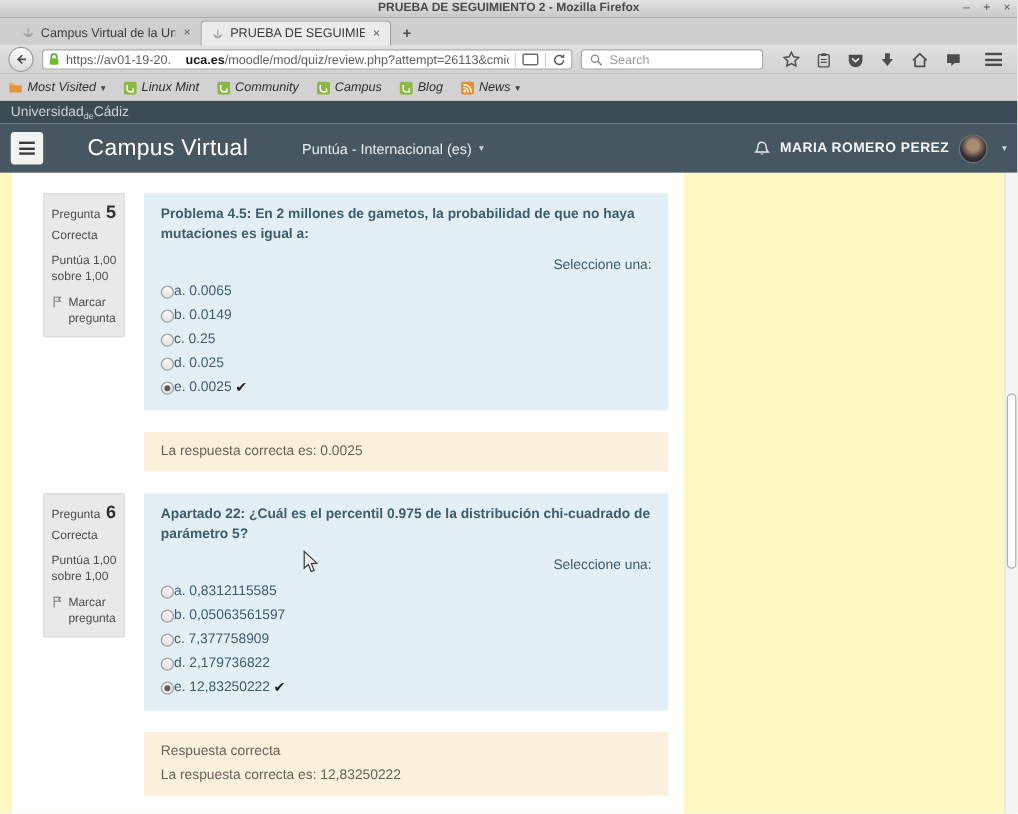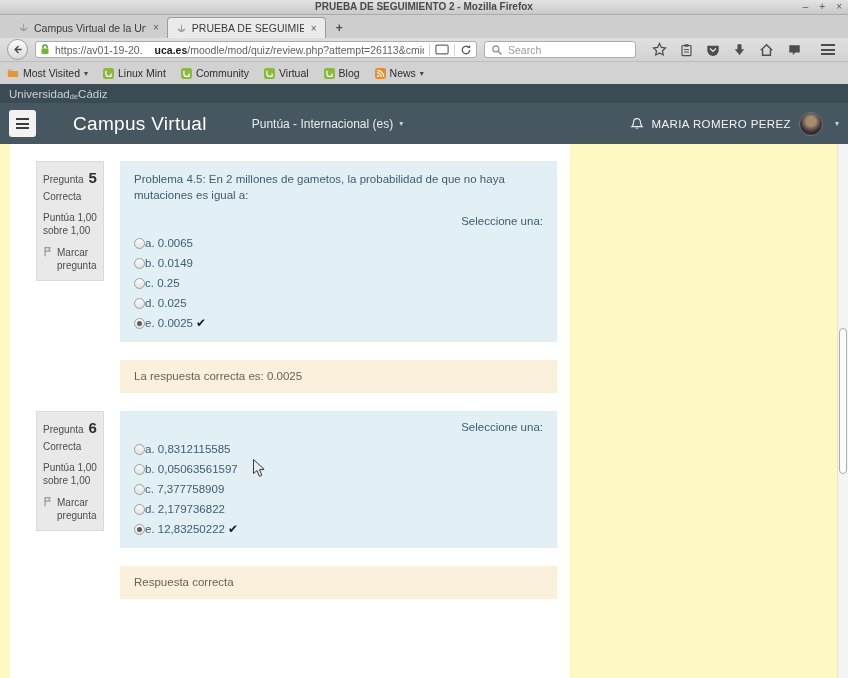--- a/index.html
+++ b/index.html
@@ -29,48 +29,48 @@
   .urltext b{color:#1a1a1a;padding-left:12px;}
   .ubsep{width:1px;height:12px;background:#d2d2d2;flex:0 0 auto;}
   .searchbar{flex:0 0 152px;padding:0 6px;gap:5px;}
   .searchph{font-size:10.5px;color:#9b9b9b;}
   .tbicons{display:flex;align-items:center;gap:13px;margin-left:9px;}
   .menu-bars{display:flex;flex-direction:column;gap:2.5px;}
   .menu-bars i{display:block;width:14px;height:2px;background:#4c4c4c;}
 
   
   .bookmarks{height:22px;background:#d2d2d2;display:flex;align-items:center;padding:0 7px;gap:15px;box-sizing:border-box;}
-  .bmk{display:flex;align-items:center;gap:4px;font-size:10.5px;color:#2d2d2d;}
+  .bmk{display:flex;align-items:center;gap:4px;font-size:10.5px;color:#2d2d2d;font-style:italic;}
   .bmk .caret{font-size:8px;color:#444;font-family:"DejaVu Sans",sans-serif;}
 
   
   .orgbar{height:19px;background:#3b4b53;color:#c9d1d5;display:flex;align-items:center;padding:0 9px;font-size:11.5px;box-sizing:border-box;}
   .orgbar .de{font-size:7.5px;align-self:flex-end;padding-bottom:2px;}
   .appbar{height:41px;background:#465761;display:flex;align-items:center;padding:0 9px;box-sizing:border-box;}
   .hamb{width:27px;height:27px;background:#f2f2f2;border-radius:3px;display:flex;flex-direction:column;justify-content:center;align-items:center;gap:2.5px;flex:0 0 auto;}
   .hamb i{display:block;width:13px;height:2px;background:#3b3b3b;}
   .brand{margin-left:37px;font-size:19px;color:#fff;letter-spacing:.3px;}
   .lang{margin-left:45px;font-size:12px;color:#e9edee;display:flex;align-items:center;gap:6px;}
   .caret-sm{font-size:8px;color:#cdd4d7;font-family:"DejaVu Sans",sans-serif;}
-  .appbar-right{margin-left:auto;display:flex;align-items:center;gap:8px;}
+  .appbar-right{margin-left:auto;display:flex;align-items:center;gap:8px;font-weight:bold;}
   .username{font-size:11.5px;color:#f2f4f5;letter-spacing:.4px;}
   .avatar{width:24px;height:24px;border-radius:50%;background:radial-gradient(circle at 50% 38%,#a88c72 0 26%,#3a3336 60%,#17171a);border:1px solid #6b757a;box-sizing:border-box;}
 
   
   .page{position:relative;height:534px;background:#fef9c3;overflow:hidden;}
   .maincol{position:absolute;left:10px;top:0;width:560px;height:534px;background:#fff;}
   .questions{padding:17px 0 0 26px;}
   .que{display:grid;grid-template-columns:68px 437px;column-gap:16px;align-items:start;margin-bottom:18px;}
   .qinfo{background:#e9e9e9;border:1px solid #dadada;padding:7px 6px 8px;font-size:10px;color:#4c4c4c;box-sizing:border-box;width:68px;}
   .qi-num{font-size:15px;font-weight:bold;color:#2e2e2e;margin-left:2px;}
   .qi-status{margin-top:5px;}
   .qi-grade{margin-top:9px;line-height:13px;}
   .qi-flag{margin-top:9px;line-height:13px;display:flex;gap:4px;}
   .formulation{background:#e2f0f6;padding:10px 14px 9px;font-size:11.5px;color:#3e5d6c;box-sizing:border-box;}
-  .qtext{line-height:16px;margin-bottom:12px;}
+  .qtext{line-height:16px;margin-bottom:12px;font-weight:bold;}
   .prompt{margin-bottom:6px;text-align:right;}
   .opt{display:flex;align-items:center;height:20px;}
   .radio{width:11px;height:11px;border-radius:50%;border:1px solid #9e9e9e;background:linear-gradient(#fafafa,#e3e3e3);position:relative;box-sizing:border-box;flex:0 0 auto;}
   .radio.sel::after{content:"";position:absolute;left:2px;top:2px;right:2px;bottom:2px;background:#5c5c5c;border-radius:50%;}
   .check{color:#1c1c1c;font-size:12px;font-weight:bold;margin-left:3px;font-family:"DejaVu Sans",sans-serif;}
   .feedback{grid-column:2;margin-top:18px;background:#fbf0dc;padding:10px 14px;font-size:11.5px;color:#6a6156;box-sizing:border-box;}
   .feedback .fline{line-height:13px;}
   .feedback .fline + .fline{margin-top:7px;}
 
   
@@ -217,21 +217,21 @@
           <rect width="12" height="12" rx="2.5" fill="#8bb842"></rect>
           <path d="M3.2 3v3.7A2.5 2.5 0 0 0 5.7 9.2h3.1V6.1" fill="none" stroke="#fff" stroke-width="1.3"></path>
         </svg>
         <span>Community</span>
       </span>
       <span class="bmk">
         <svg width="11" height="11" viewBox="0 0 12 12">
           <rect width="12" height="12" rx="2.5" fill="#8bb842"></rect>
           <path d="M3.2 3v3.7A2.5 2.5 0 0 0 5.7 9.2h3.1V6.1" fill="none" stroke="#fff" stroke-width="1.3"></path>
         </svg>
-        <span>Virtual</span>
+        <span>Campus</span>
       </span>
       <span class="bmk">
         <svg width="11" height="11" viewBox="0 0 12 12">
           <rect width="12" height="12" rx="2.5" fill="#8bb842"></rect>
           <path d="M3.2 3v3.7A2.5 2.5 0 0 0 5.7 9.2h3.1V6.1" fill="none" stroke="#fff" stroke-width="1.3"></path>
         </svg>
         <span>Blog</span>
       </span>
       <span class="bmk">
         <svg width="11" height="11" viewBox="0 0 12 12">
@@ -335,20 +335,21 @@
                 <svg width="10" height="11" viewBox="0 0 12 13">
                   <path d="M2.5 1.2v11 M2.5 2h6.3L7.1 4l1.7 2H2.5" fill="none" stroke="#7c7c7c" stroke-width="1.1"></path>
                 </svg>
                 <div>
                   <div>Marcar</div>
                   <div>pregunta</div>
                 </div>
               </div>
             </div>
             <div class="formulation">
+              <div class="qtext">Apartado 22: ¿Cuál es el percentil 0.975 de la distribución chi-cuadrado de parámetro 5?</div>
               <div class="prompt">Seleccione una:</div>
               <div class="opt">
                 <span class="radio"></span>
                 <span>a. 0,8312115585</span>
               </div>
               <div class="opt">
                 <span class="radio"></span>
                 <span>b. 0,05063561597</span>
               </div>
               <div class="opt">
@@ -360,20 +361,21 @@
                 <span>d. 2,179736822</span>
               </div>
               <div class="opt">
                 <span class="radio sel"></span>
                 <span>e. 12,83250222</span>
                 <span class="check">✔</span>
               </div>
             </div>
             <div class="feedback">
               <div class="fline">Respuesta correcta</div>
+              <div class="fline">La respuesta correcta es: 12,83250222</div>
             </div>
           </div>
         </div>
     </div>
     <div class="sb">
         <div class="sb-thumb"></div>
       </div>
     <svg class="cursor" width="14" height="21" viewBox="0 0 14 21">
       <path d="M1.5 1.5v14l3.5-3 2.3 5.8 2.5-1-2.3-5.6 4.6-.4z" fill="#ececec" stroke="#3a3a3a" stroke-width="1"></path>
     </svg>

